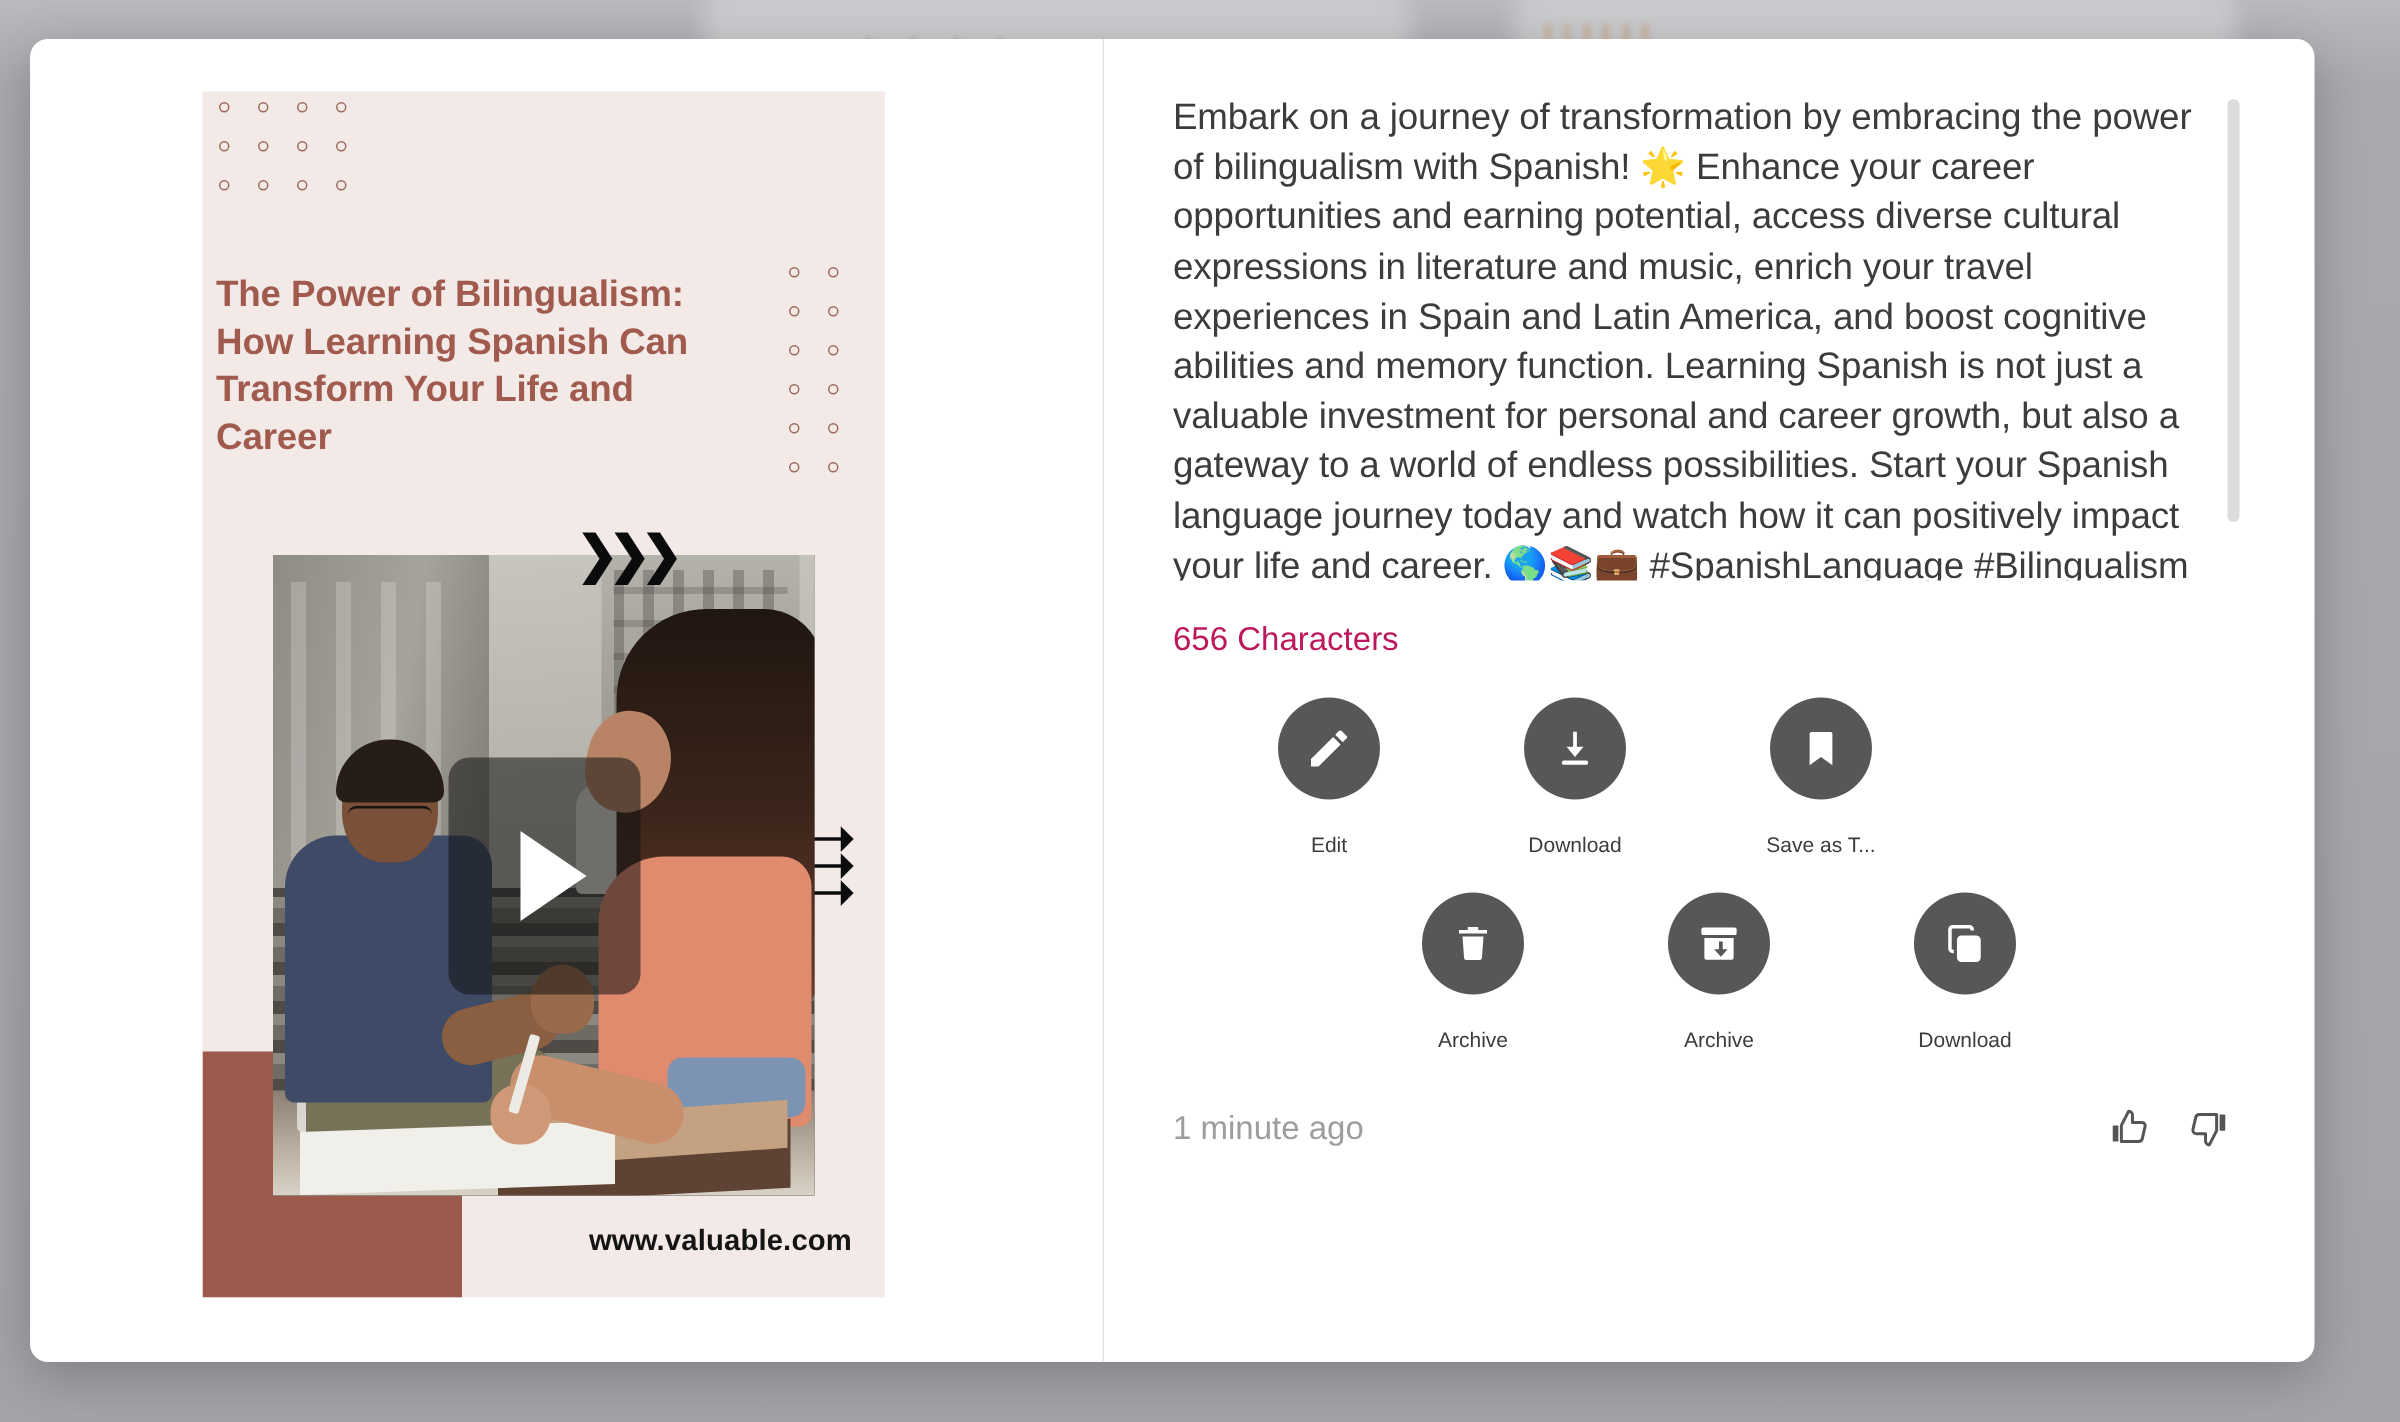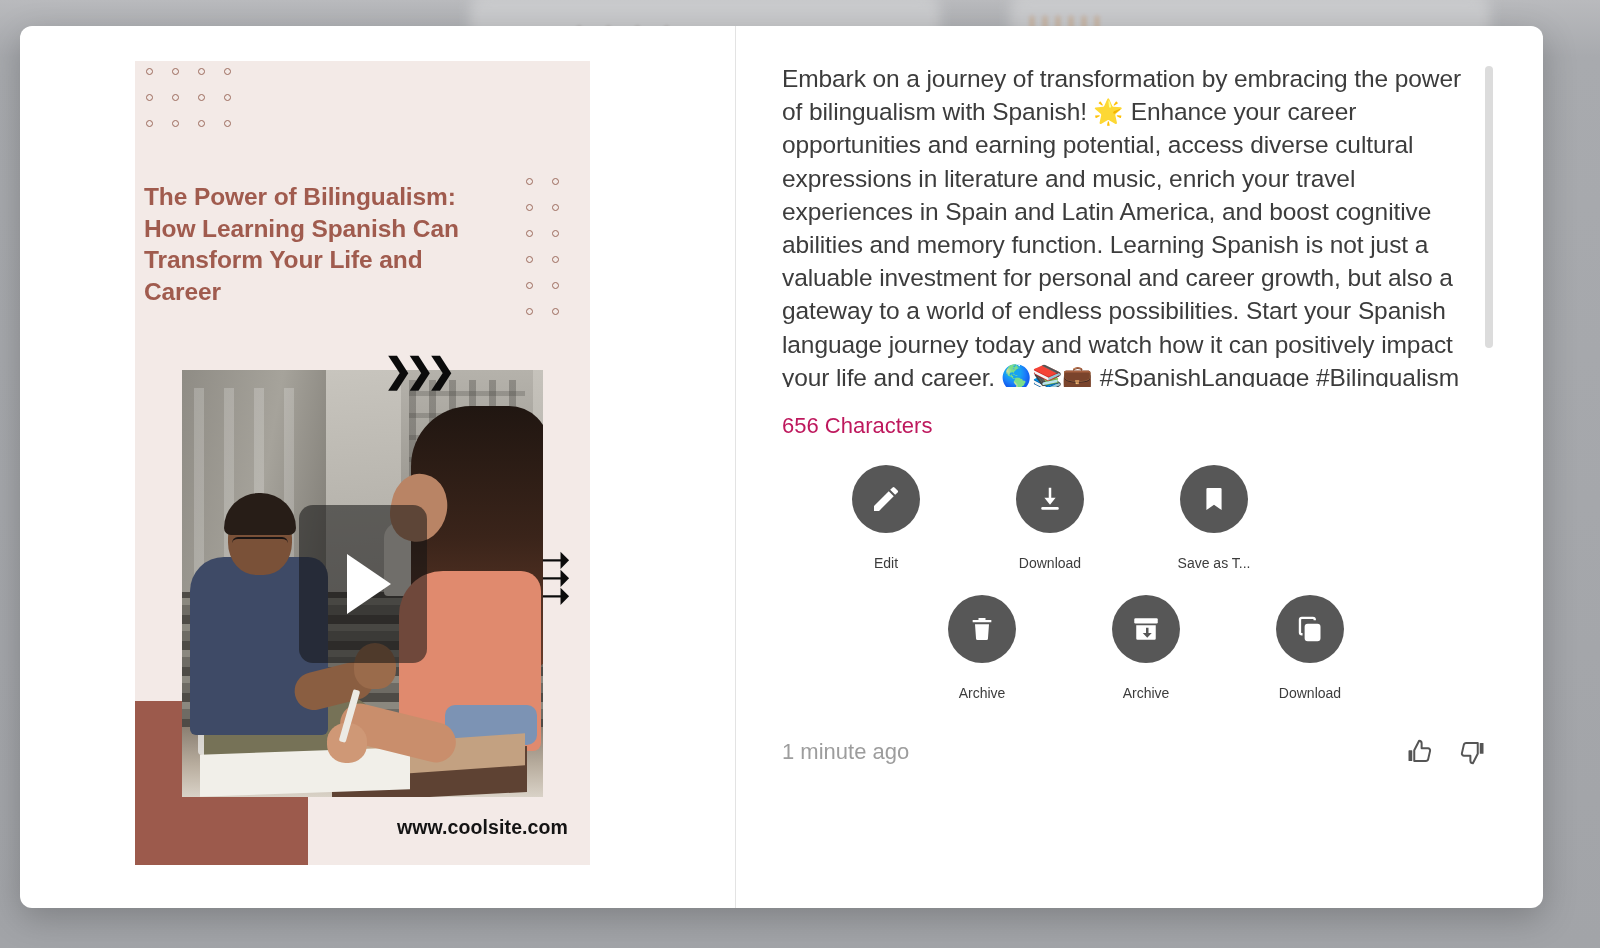--- a/index.html
+++ b/index.html
@@ -521,21 +521,21 @@
           <span>❯</span>
             <span>❯</span>
             <span>❯</span>
         </div>
         <div class="chev chev-bottom">
           <span>➝</span>
             <span>➝</span>
             <span>➝</span>
         </div>
 
-        <div class="poster-url">www.coolsite.com</div>
+        <div class="poster-url">www.valuable.com</div>
       </div>
     </div>
 
     <div class="right-pane">
 
       <div class="caption-scroll">
         <div class="caption-text">Embark on a journey of transformation by embracing the power of bilingualism with Spanish! 🌟 Enhance your career opportunities and earning potential, access diverse cultural expressions in literature and music, enrich your travel experiences in Spain and Latin America, and boost cognitive abilities and memory function. Learning Spanish is not just a valuable investment for personal and career growth, but also a gateway to a world of endless possibilities. Start your Spanish language journey today and watch how it can positively impact your life and career. 🌎📚💼 #SpanishLanguage #Bilingualism #CareerGrowth #PersonalDevelopment</div>
         <div class="scroll-track">
           <div class="scroll-thumb"></div>
         </div>

